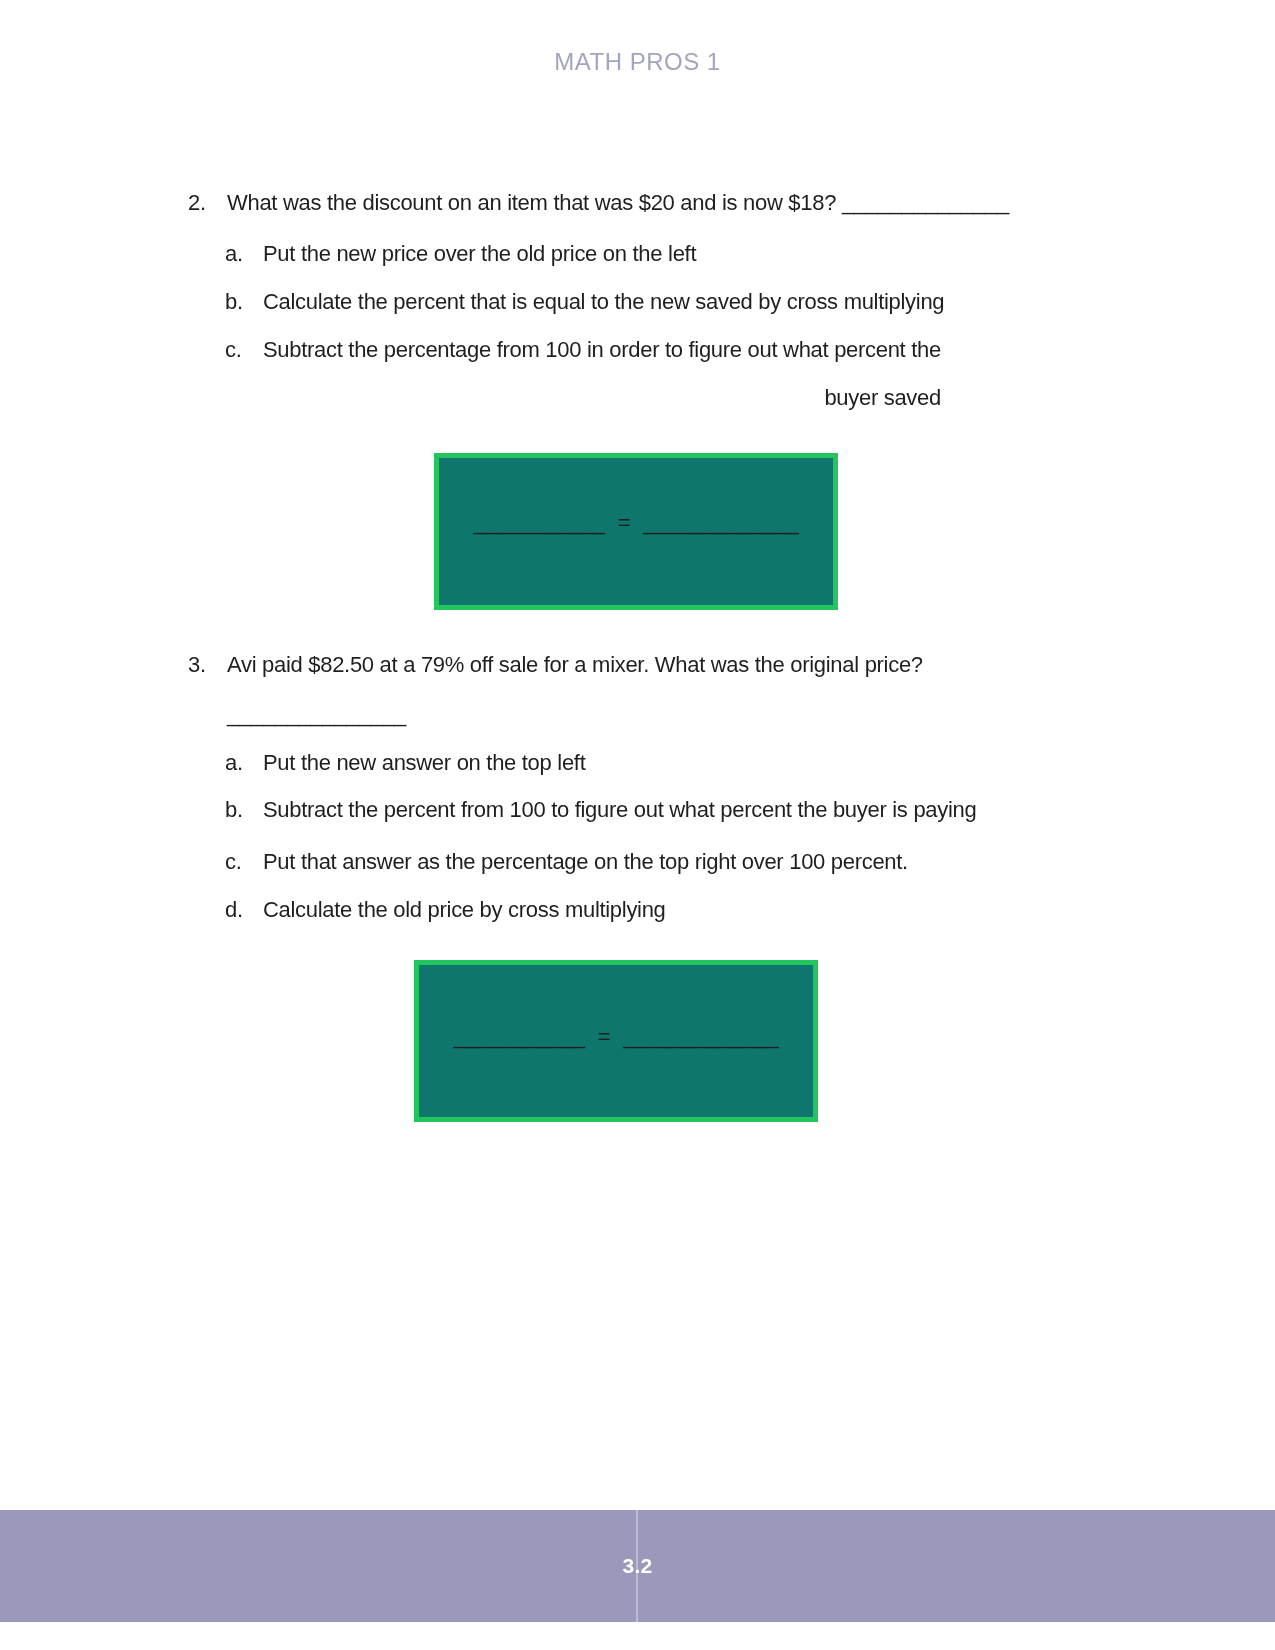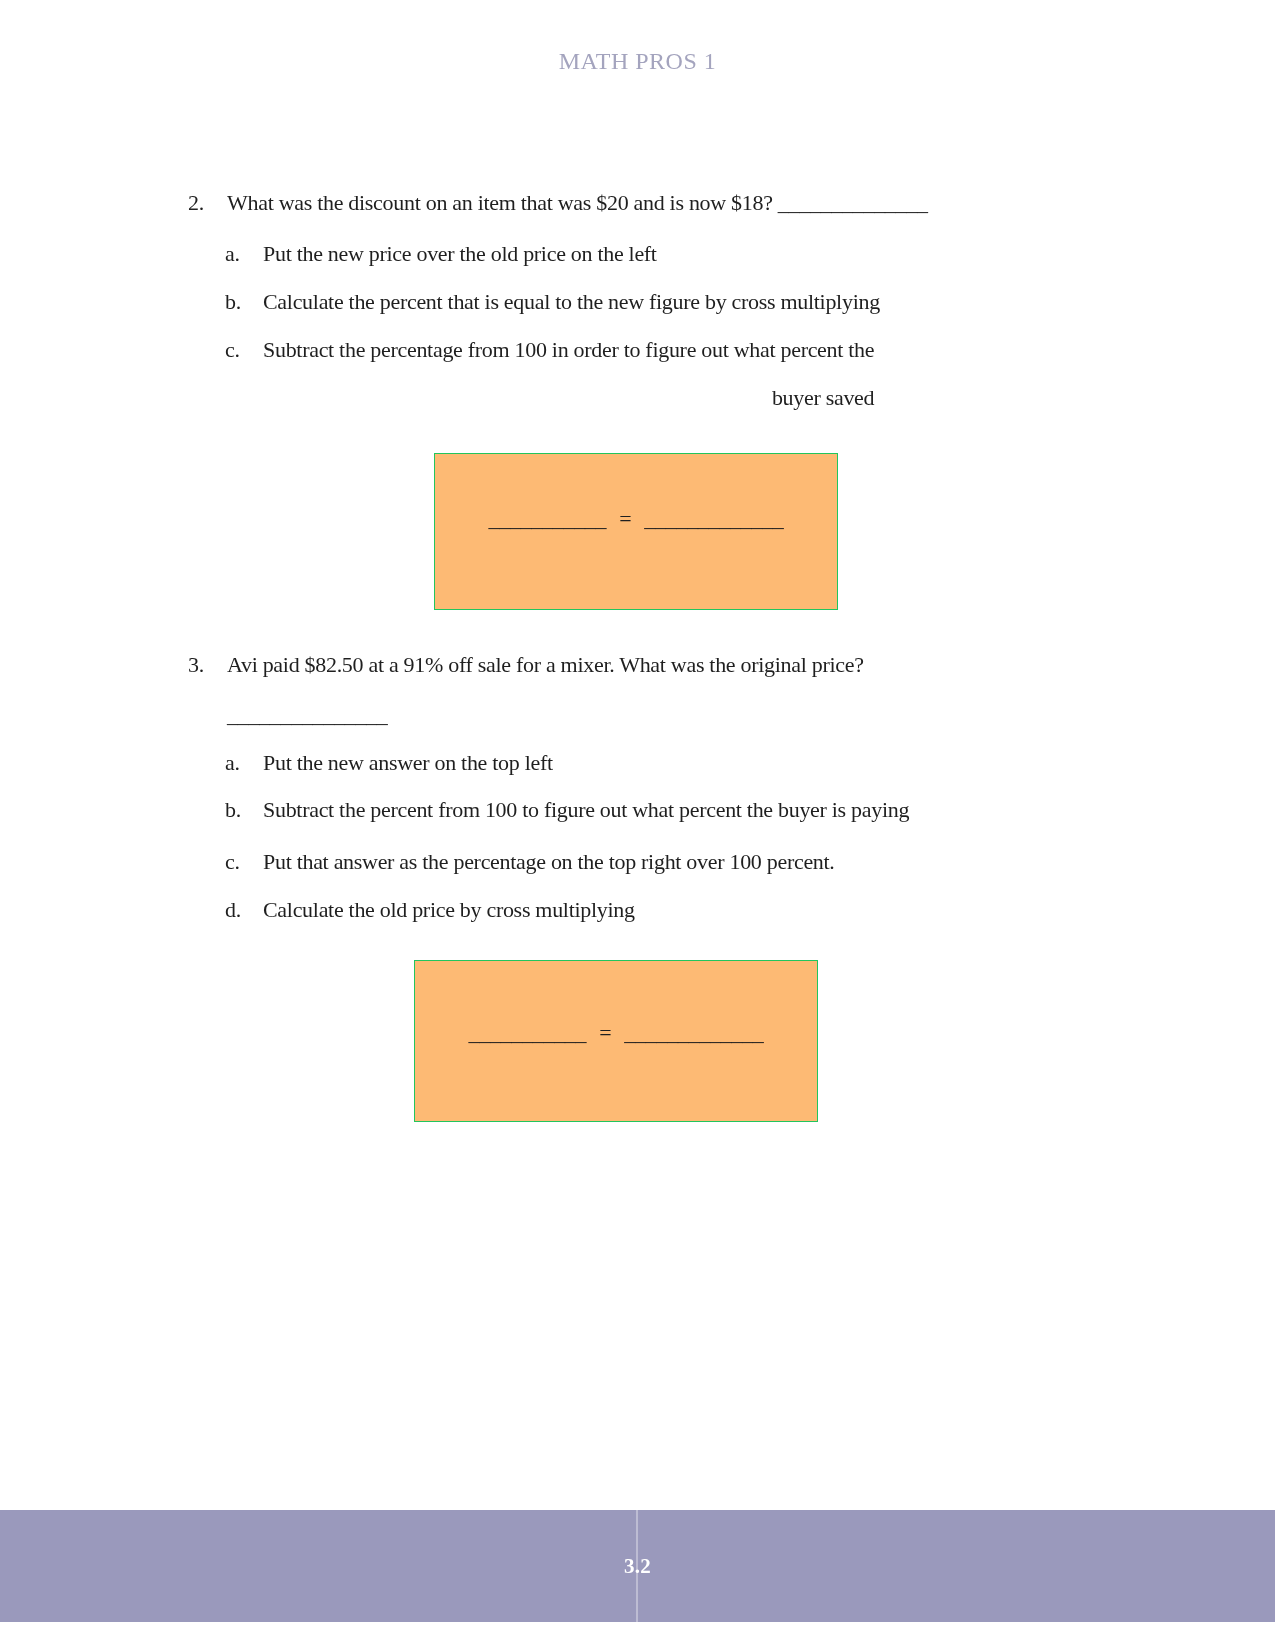--- a/index.html
+++ b/index.html
@@ -2,21 +2,21 @@
 <html><head>
 <meta charset="utf-8">
 <style>
   html, body { margin: 0; padding: 0; background: #e8e8e8; }
   .page {
     position: relative;
     width: 1275px;
     height: 1650px;
     margin: 0 auto;
     background: #ffffff;
-    font-family: Liberation Serif, serif;
+    font-family: Liberation Sans, sans-serif;
     color: #1f1f1f;
     overflow: hidden;
   }
   .abs { position: absolute; }
   .doc-title {
     position: absolute;
     left: 0; right: 0;
     top: 48px;
     text-align: center;
     font-size: 24px;
@@ -33,22 +33,22 @@
   .qnum { width: 39px; flex: none; }
   .step { display: flex; }
   .step-lbl { width: 38px; flex: none; }
   .step-txt { white-space: nowrap; }
   .step-txt.wrap2 { white-space: pre-line; line-height: 48px; text-align: right; }
   .step.tall { line-height: 48px; }
   .ansblank { white-space: nowrap; }
   .workbox {
     position: absolute;
     box-sizing: border-box;
-    border: 1px solid #22c55e;
-    background: #fdba74;
+    border: 5px solid #22c55e;
+    background: #0f766e;
   }
   .eqline {
     position: absolute;
     left: 0; right: 0;
     text-align: center;
     font-size: 22px;
     letter-spacing: -0.3px;
     line-height: 28px;
     white-space: nowrap;
   }
@@ -96,38 +96,38 @@
     <span><span>What was the discount on an item that was $20 and is now $18?</span> <span class="ansblank">______________</span></span>
   </div>
 
   <div class="abs bodyline step" style="left:225px; top:240px;">
     <span class="step-lbl">a.</span>
     <span class="step-txt">Put the new price over the old price on the left</span>
   </div>
 
   <div class="abs bodyline step" style="left:225px; top:288px;">
     <span class="step-lbl">b.</span>
-    <span class="step-txt">Calculate the percent that is equal to the new figure by cross multiplying</span>
+    <span class="step-txt">Calculate the percent that is equal to the new saved by cross multiplying</span>
   </div>
 
   <div class="abs bodyline step tall" style="left:225px; top:326px;">
     <span class="step-lbl">c.</span>
     <span class="step-txt wrap2">Subtract the percentage from 100 in order to figure out what percent the
 buyer saved</span>
   </div>
 
   <div class="workbox" style="left:434px; top:453px; width:404px; height:157px;">
     <div class="eqline" style="top:51px;">
       <span>___________</span><span class="eq-sign">=</span><span>_____________</span>
     </div>
   </div>
 
   <div class="abs bodyline qrow" style="left:188px; top:651px;">
     <span class="qnum">3.</span>
-    <span>Avi paid $82.50 at a 91% off sale for a mixer. What was the original price?</span>
+    <span>Avi paid $82.50 at a 79% off sale for a mixer. What was the original price?</span>
   </div>
 
   <div class="abs bodyline" style="left:227px; top:701px;">_______________</div>
 
   <div class="abs bodyline step" style="left:225px; top:749px;">
     <span class="step-lbl">a.</span>
     <span class="step-txt">Put the new answer on the top left</span>
   </div>
 
   <div class="abs bodyline step" style="left:225px; top:796px;">

